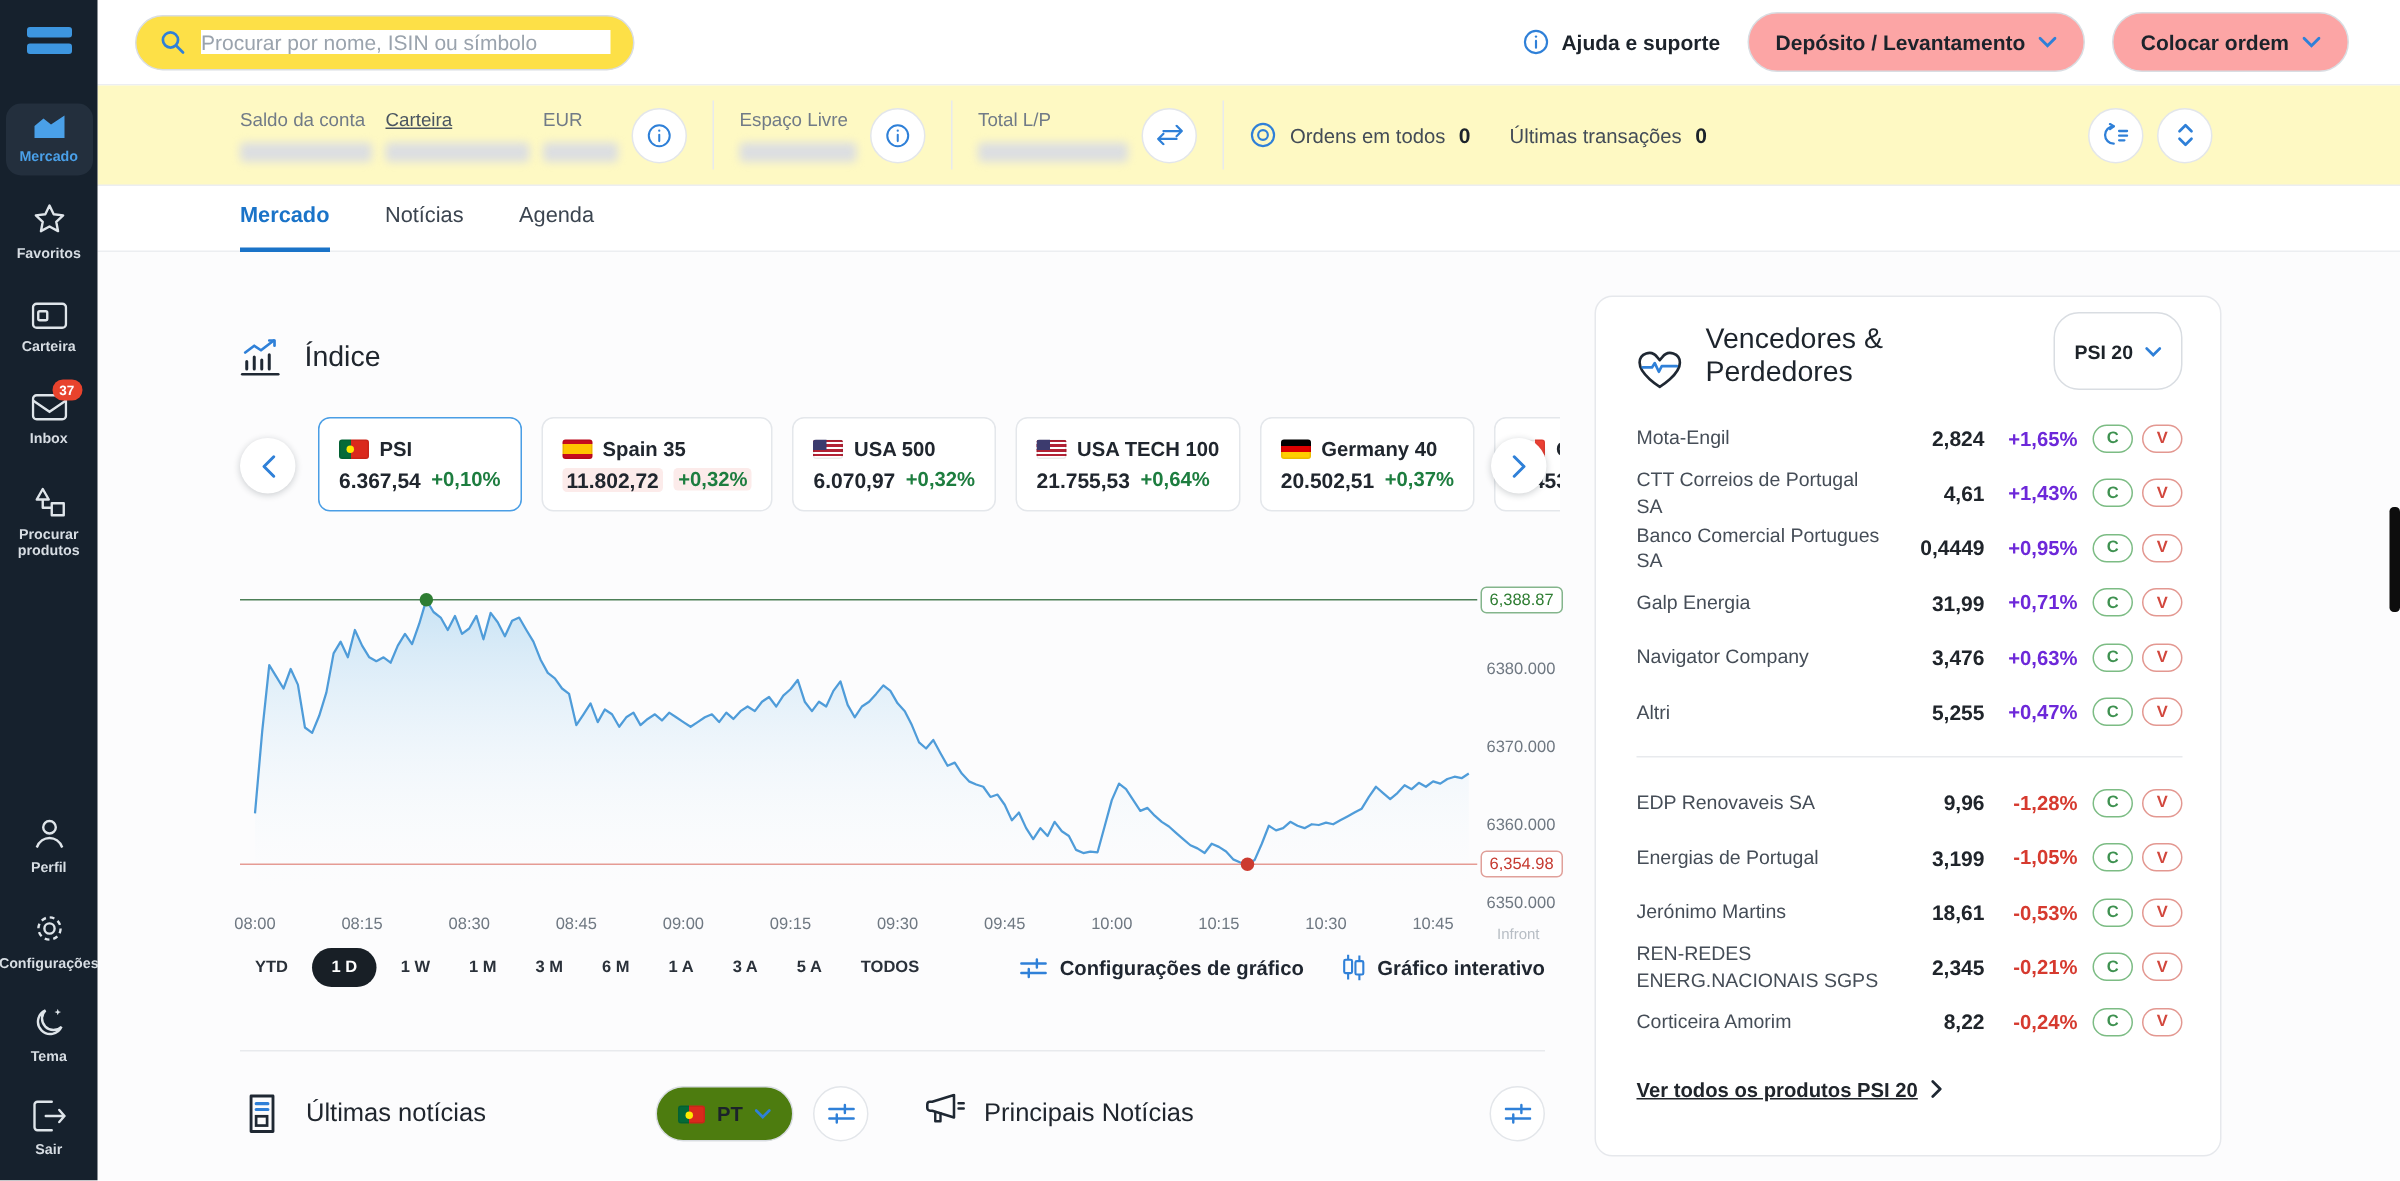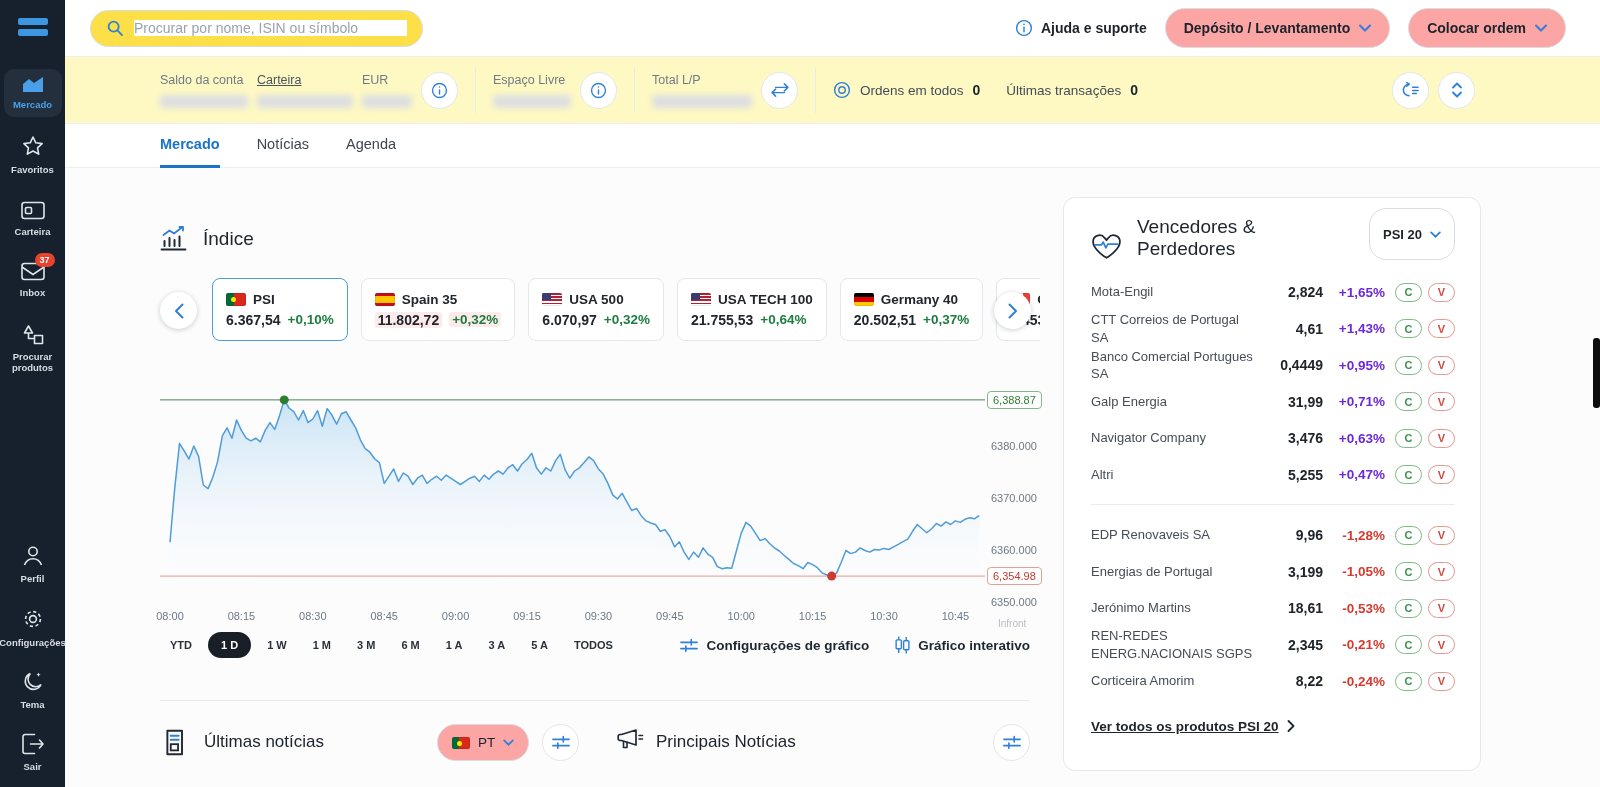--- a/index.html
+++ b/index.html
@@ -108,22 +108,22 @@
   .range-btn.active{background:#181f26;color:#fff;padding:7px 13px}
   .chart-opts{margin-left:auto;display:flex;align-items:center;gap:26px}
   .chart-opt{display:flex;align-items:center;gap:8px;font-size:13.5px;font-weight:700;color:#1f2630;cursor:pointer}
 
   
   .news-divider{position:absolute;left:95px;top:532px;width:870px;height:1px;background:#e8eaed}
   .news-row{position:absolute;left:95px;top:556px;width:870px;height:38px}
   .news-ico{position:absolute;top:5px}
   .news-title{position:absolute;top:8px;font-size:17px;font-weight:500;color:#20262e}
   .lang-pill{position:absolute;left:277px;top:0;height:37px;border:1px solid #d9dde2;border-radius:19px;
-    background:#fca5a5;display:flex;align-items:center;gap:8px;padding:0 14px;font-size:13.5px;
-    font-weight:400;color:#1c232b;cursor:pointer;font-family:"Liberation Sans",sans-serif}
+    background:#4d7c0f;display:flex;align-items:center;gap:8px;padding:0 14px;font-size:13.5px;
+    font-weight:700;color:#1c232b;cursor:pointer;font-family:"Liberation Sans",sans-serif}
   .news-row .circle-btn{position:absolute;top:0}
 
   
   .wl-card{position:absolute;left:998px;top:29px;width:418px;height:574px;background:#fff;
     border:1px solid #e6e8ec;border-radius:12px;padding:0 25px 0 27px}
   .wl-head{margin-top:24px;height:38px;display:flex;align-items:flex-end;gap:15px}
   .wl-title{font-size:19px;font-weight:500;color:#1d242c;flex:1}
   .wl-filter{height:52px;border:1px solid #d9dde2;border-radius:17px;background:#fff;display:flex;
     align-items:center;gap:8px;padding:0 13px;font-size:13px;font-weight:700;color:#1d2329;
     cursor:pointer;font-family:"Liberation Sans",sans-serif}

